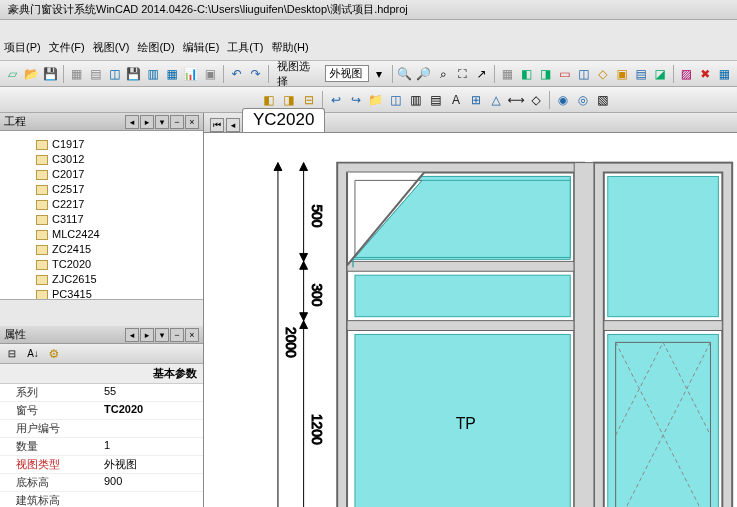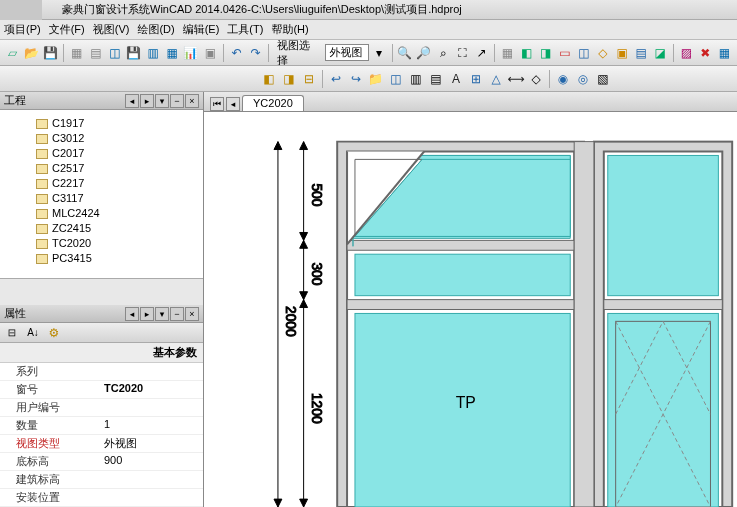--- a/index.html
+++ b/index.html
@@ -1,18 +1,18 @@
 <!DOCTYPE html>
 <html><head>
 <meta charset="utf-8">
 <style>
   * { box-sizing: border-box; margin: 0; padding: 0; font-family: "Microsoft YaHei", SimSun, sans-serif; }
   body { width: 737px; height: 507px; overflow: hidden; background: #c8c8c8; font-size: 11px; }
-  .titlebar { height: 20px; background: linear-gradient(#e8e8e8,#d4d4d4); padding: 2px 20px; border-bottom: 1px solid #aaa; white-space: nowrap; overflow: hidden; margin-left: 42px; }
-  .menubar { height: 20px; background: #e8e8e8; padding: 2px 4px; border-bottom: 1px solid #bbb; display: flex; gap: 8px; }
+  .titlebar { height: 20px; background: linear-gradient(#e8e8e8,#d4d4d4); padding: 2px 8px; border-bottom: 1px solid #aaa; white-space: nowrap; overflow: hidden; }
+  .menubar { height: 20px; background: #e8e8e8; padding: 20px 4px; border-bottom: 1px solid #bbb; display: flex; gap: 8px; }
   .menubar span { cursor: default; }
   .toolbar { height: 26px; background: linear-gradient(#f4f4f4,#dadada); border-bottom: 1px solid #aaa; display: flex; align-items: center; padding: 0 4px; gap: 2px; overflow: hidden; }
   .toolbar2 { height: 26px; background: linear-gradient(#f4f4f4,#dadada); border-bottom: 1px solid #aaa; display: flex; align-items: center; padding: 0 4px; gap: 2px; justify-content: flex-start; padding-left: 260px; overflow: hidden; }
   .ticon { width: 18px; height: 18px; border: 1px solid transparent; display: inline-flex; align-items: center; justify-content: center; font-size: 12px; border-radius: 2px; }
   .tsep { width: 1px; height: 18px; background: #aaa; margin: 0 2px; }
   .tlabel { font-size: 11px; padding: 0 4px; }
 
   .body-area { display: flex; height: calc(507px - 20px - 20px - 26px - 26px); }
   .left-col { width: 204px; display: flex; flex-direction: column; background: #e8e8e8; border-right: 1px solid #888; }
   .panel-head { height: 18px; background: linear-gradient(#dcdcdc,#c0c0c0); display: flex; align-items: center; justify-content: space-between; padding: 0 4px; border-bottom: 1px solid #999; }
@@ -25,21 +25,21 @@
   .prop-grid { background: #fff; }
   .prop-section { background: #ededed; padding: 2px 6px; font-weight: bold; border-bottom: 1px solid #ccc; text-align: right; }
   .prop-row { display: flex; border-bottom: 1px solid #eee; }
   .prop-row .k { width: 100px; padding: 1px 6px 1px 16px; color: #333; }
   .prop-row .v { flex: 1; padding: 1px 4px; color: #000; }
   .prop-row .v.bold { font-weight: bold; }
   .prop-row.accent .k { color: #c02020; }
 
   .canvas-col { flex: 1; position: relative; background: #fff; }
   .tabstrip { height: 20px; background: linear-gradient(#eaeaea,#d0d0d0); display: flex; align-items: flex-end; padding-left: 6px; border-bottom: 1px solid #888; }
-  .tab { background: #fff; border: 1px solid #888; border-bottom: none; padding: 1px 10px 2px; font-size: 11px; border-radius: 3px 3px 0 0; }
+  .tab { background: #fff; border: 1px solid #888; border-bottom: none; padding: 1px 10px 2px; font-size: 17px; border-radius: 3px 3px 0 0; }
   .tabstrip .navbtn { width: 14px; height: 14px; border: 1px solid #888; background: #ddd; margin-right: 2px; font-size: 9px; text-align: center; line-height: 12px; }
   .drawing { position: absolute; left: 0; top: 20px; right: 0; bottom: 0; background: #fff; overflow: hidden; }
   .drawing svg { width: 100%; height: 100%; }
 </style>
 </head>
 <body>
 
 <div class="titlebar">
   <span>豪典门窗设计系统WinCAD 2014.0426-C:\Users\liuguifen\Desktop\测试项目.hdproj</span>
 </div>
@@ -163,20 +163,24 @@
       <div class="tree-item">
           <span class="ic"></span>
           <span>ZC2415</span>
         </div>
       <div class="tree-item">
           <span class="ic"></span>
           <span>TC2020</span>
         </div>
       <div class="tree-item">
           <span class="ic"></span>
+          <span>ZJC2615</span>
+        </div>
+      <div class="tree-item">
+          <span class="ic"></span>
           <span>PC3415</span>
         </div>
 
     </div>
     <div style="flex:1;background:#e8e8e8;border-top:1px solid #aaa"></div>
 
     <div class="panel-head">
       <span>属性</span>
       <div class="btns">
         <span class="pbtn">◂</span>
@@ -188,20 +192,21 @@
     </div>
     <div class="prop-toolbar">
       <span class="ticon" style="font-size:10px">⊟</span>
       <span class="ticon" style="font-size:10px">A↓</span>
       <span class="ticon" style="color:#b80">⚙</span>
     </div>
     <div class="prop-grid">
       <div class="prop-section">基本参数</div>
       <div class="prop-row">
           <div class="k">系列</div>
+          <div class="v">55</div>
         </div>
       <div class="prop-row">
           <div class="k">窗号</div>
           <div class="v bold">TC2020</div>
         </div>
       <div class="prop-row">
           <div class="k">用户编号</div>
           <div class="v"></div>
         </div>
       <div class="prop-row">

